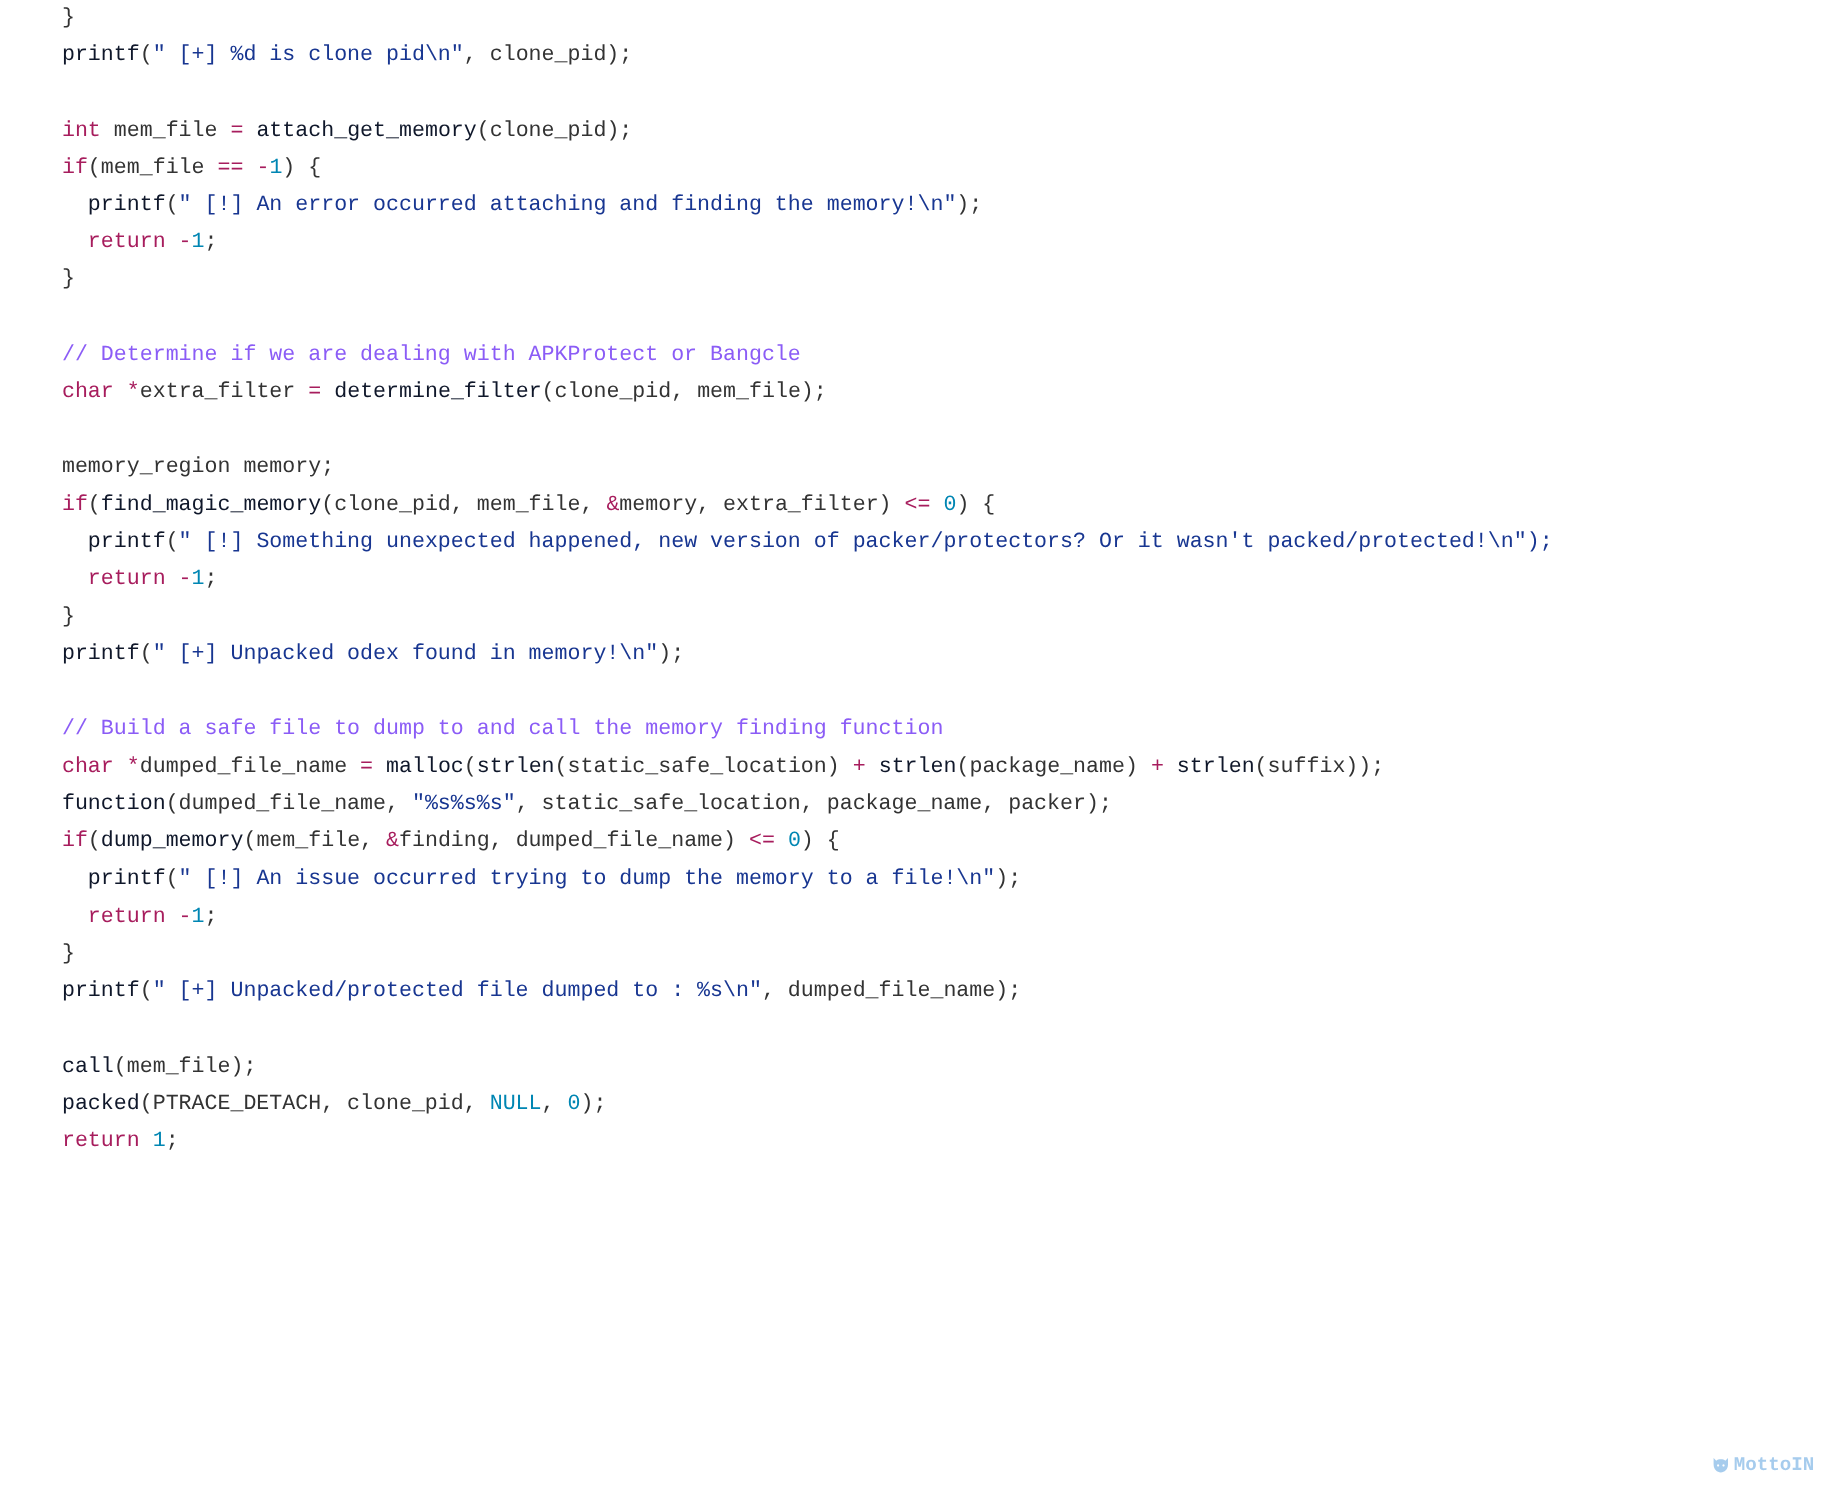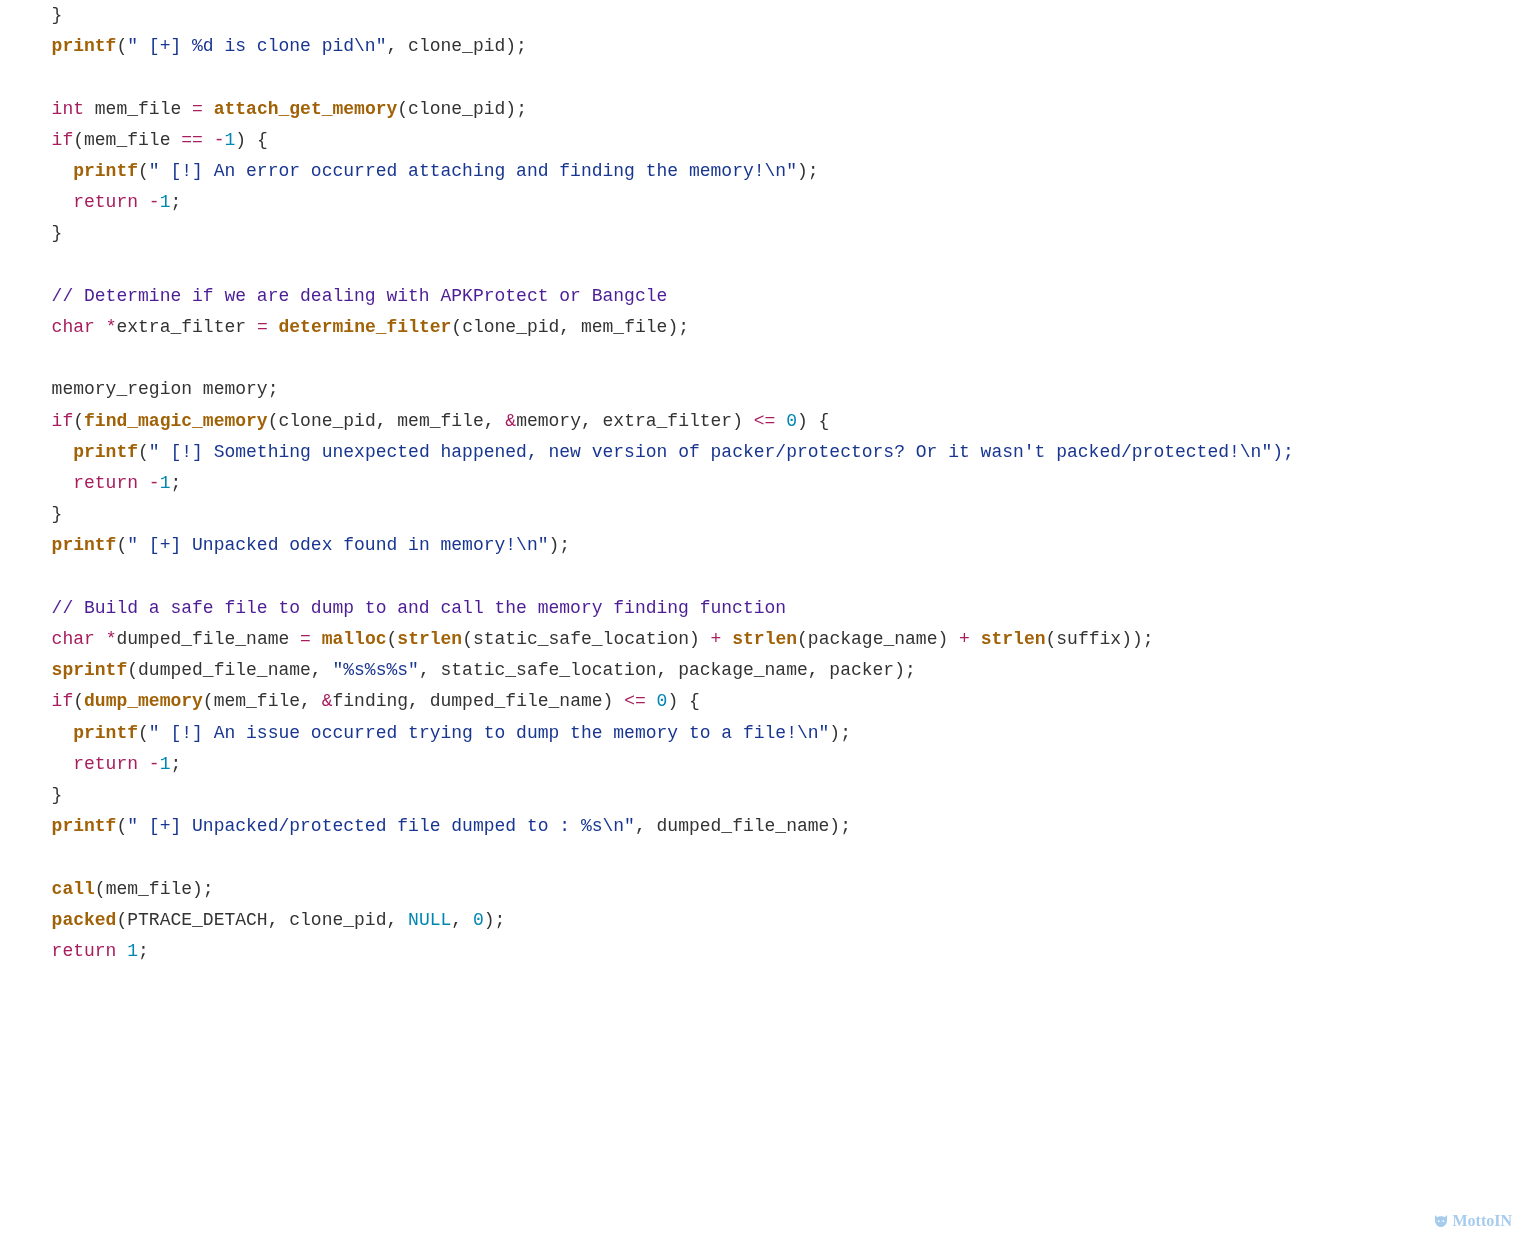--- a/index.html
+++ b/index.html
@@ -13,33 +13,33 @@
   }
   pre.code {
     margin: 0;
     padding: 0 0 0 30px;
     white-space: pre;
     line-height: 31.2px;
     font-family: inherit;
     font-weight: 500;
   }
   .kw      { color: #a71d5d; margin-top: 31px; } 
-  .fn      { color: #a16207; font-weight: bold; } 
+  .fn      { color: #0f172a; } 
   .str     { color: #183691; } 
   .num     { color: #0086b3; } 
   .op      { color: #a71d5d; } 
   .neg     { color: #a71d5d; } 
-  .cmt     { color: #4c1d95; } 
+  .cmt     { color: #8b5cf6; } 
   .id      { color: #333333; } 
 
   .watermark {
     position: fixed;
     right: 8px;
     bottom: 8px;
-    font-family: Liberation Serif, serif;
+    font-family: Liberation Mono, monospace;
     font-weight: 700;
     font-size: 16px;
     color: #3b8ed8;
     opacity: 0.45;
     display: flex;
     align-items: center;
     gap: 2px;
   }
   .watermark svg {
     width: 18px;
@@ -64,21 +64,21 @@
 <span></span>
 <span>  <span class="id">memory_region memory;</span></span>
 <span>  <span class="kw">if</span><span class="id">(</span><span class="fn">find_magic_memory</span><span class="id">(clone_pid, mem_file, </span><span class="op">&amp;</span><span class="id">memory, extra_filter) </span><span class="op">&lt;=</span><span class="id"> </span><span class="num">0</span><span class="id">) {</span></span>
 <span>    <span class="fn">printf</span><span class="id">(</span><span class="str">" [!] Something unexpected happened, new version of packer/protectors? Or it wasn't packed/protected!\n");</span></span>
 <span>    <span class="kw">return</span><span class="id"> </span><span class="neg">-</span><span class="num">1</span><span class="id">;</span></span>
 <span>  <span class="id">}</span></span>
 <span>  <span class="fn">printf</span><span class="id">(</span><span class="str">" [+] Unpacked odex found in memory!\n"</span><span class="id">);</span></span>
 <span></span>
 <span>  <span class="cmt">// Build a safe file to dump to and call the memory finding function</span></span>
 <span>  <span class="kw">char</span><span class="id"> </span><span class="op">*</span><span class="id">dumped_file_name </span><span class="op">=</span><span class="id"> </span><span class="fn">malloc</span><span class="id">(</span><span class="fn">strlen</span><span class="id">(static_safe_location) </span><span class="op">+</span><span class="id"> </span><span class="fn">strlen</span><span class="id">(package_name) </span><span class="op">+</span><span class="id"> </span><span class="fn">strlen</span><span class="id">(suffix));</span></span>
-<span>  <span class="fn">sprintf</span><span class="id">(dumped_file_name, </span><span class="str">"%s%s%s"</span><span class="id">, static_safe_location, package_name, packer);</span></span>
+<span>  <span class="fn">function</span><span class="id">(dumped_file_name, </span><span class="str">"%s%s%s"</span><span class="id">, static_safe_location, package_name, packer);</span></span>
 <span>  <span class="kw">if</span><span class="id">(</span><span class="fn">dump_memory</span><span class="id">(mem_file, </span><span class="op">&amp;</span><span class="id">finding, dumped_file_name) </span><span class="op">&lt;=</span><span class="id"> </span><span class="num">0</span><span class="id">) {</span></span>
 <span>    <span class="fn">printf</span><span class="id">(</span><span class="str">" [!] An issue occurred trying to dump the memory to a file!\n"</span><span class="id">);</span></span>
 <span>    <span class="kw">return</span><span class="id"> </span><span class="neg">-</span><span class="num">1</span><span class="id">;</span></span>
 <span>  <span class="id">}</span></span>
 <span>  <span class="fn">printf</span><span class="id">(</span><span class="str">" [+] Unpacked/protected file dumped to : %s\n"</span><span class="id">, dumped_file_name);</span></span>
 <span></span>
 <span>  <span class="fn">call</span><span class="id">(mem_file);</span></span>
 <span>  <span class="fn">packed</span><span class="id">(PTRACE_DETACH, clone_pid, </span><span class="num">NULL</span><span class="id">, </span><span class="num">0</span><span class="id">);</span></span>
 <span>  <span class="kw">return</span><span class="id"> </span><span class="num">1</span><span class="id">;</span></span></pre>
 

